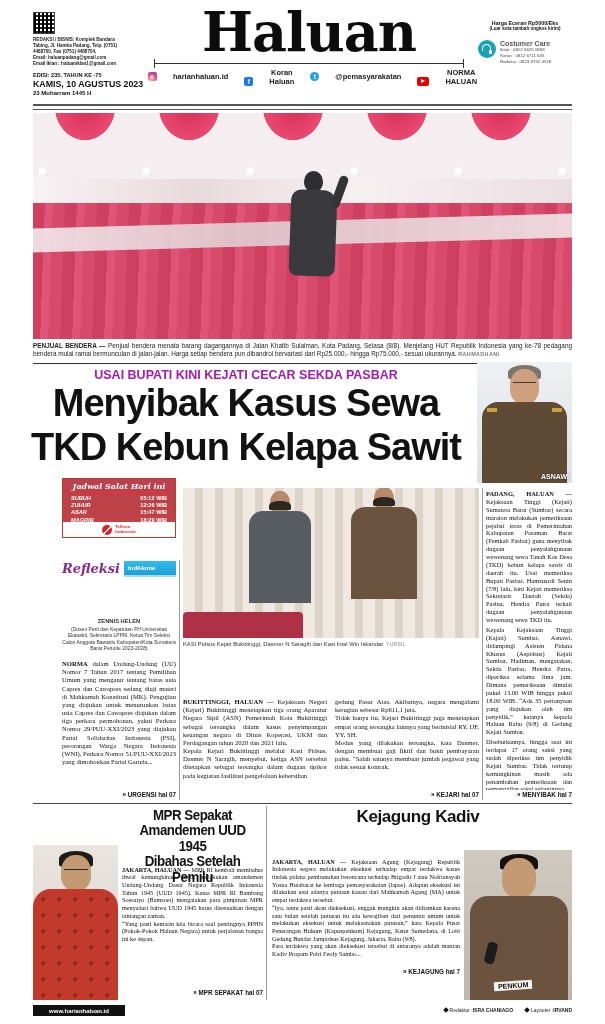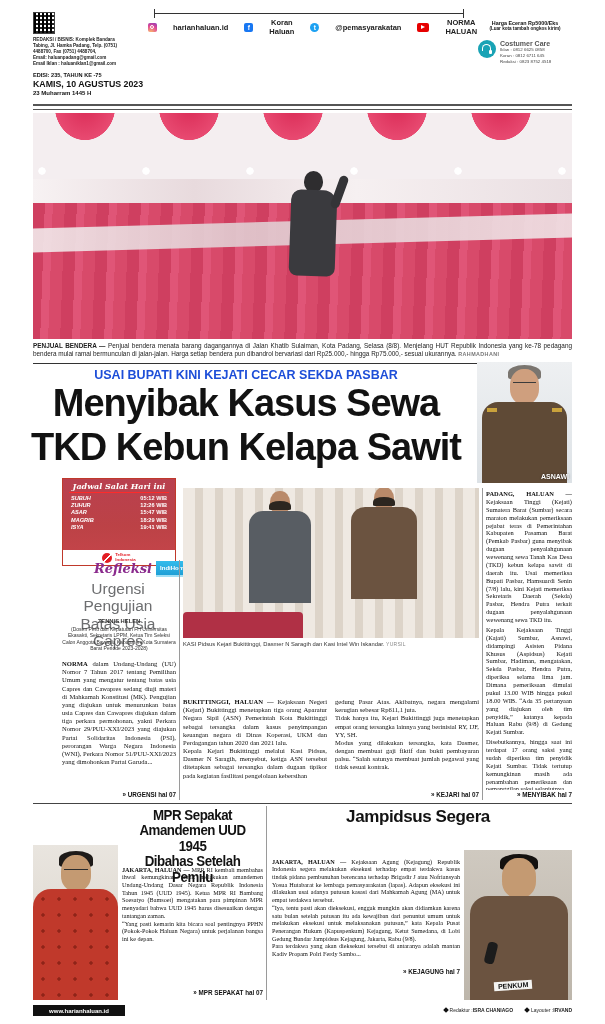--- a/index.html
+++ b/index.html
@@ -19,21 +19,21 @@
 
   .mh-center { position:absolute; left:148px; top:8px; width:322px; text-align:center; }
   .harian-umum { font-family:"DejaVu Serif",serif; font-weight:bold; font-size:9px; text-align:right; padding-right:58px; }
   .logo { font-family:"DejaVu Serif",serif; font-weight:bold; font-size:54px; line-height:.92; letter-spacing:-1px; color:#0c0c0c; }
   .tagline { font-family:"DejaVu Serif",serif; font-size:12px; letter-spacing:1.6px; margin-top:3px; color:#1a1a1a; }
   .mh-line { height:1px; background:#333; margin:5px 6px 4px; position:relative; }
   .mh-line::before,.mh-line::after { content:""; position:absolute; top:-4px; width:1px; height:9px; background:#333; }
   .mh-line::before { left:0; } .mh-line::after { right:0; }
   .social { display:flex; justify-content:center; gap:9px; align-items:center;
             font-family:"Liberation Sans",sans-serif; font-size:7.5px; font-weight:bold; color:#222; }
-  .soc { display:flex; align-items:center; gap:16px;margin-left:7px; }
+  .soc { display:flex; align-items:flex-end; gap:16px;margin-left:7px; }
   .ic { width:9px; height:9px; border-radius:2px; display:inline-flex; align-items:center; justify-content:center;
         color:#fff; font-size:6.5px; font-family:"Liberation Sans",sans-serif; font-weight:bold; flex:0 0 auto; }
   .ic-ig { background:radial-gradient(circle at 30% 110%,#fdc468,#df4996 60%,#8a3ab9); }
   .ig-ring { width:4px; height:4px; border:1px solid #fff; border-radius:50%; }
   .ic-fb { background:#1877f2; }
   .ic-tw { background:#1da1f2; border-radius:50%; }
   .ic-yt { background:#e60000; width:12px; }
   .play { width:0; height:0; border-left:4px solid #fff; border-top:2.5px solid transparent; border-bottom:2.5px solid transparent; }
 
   .mh-right { position:absolute; right:33px; top:20px; width:94px; font-family:"Liberation Sans",sans-serif; }
@@ -67,51 +67,51 @@
   .person-arm { position:absolute; top:4px; right:-3px; width:9px; height:34px; background:#343437; border-radius:5px; transform:rotate(20deg); }
 
   .caption { position:absolute; left:33px; top:342px; width:539px; font-family:"Liberation Sans",sans-serif;
              font-size:6.4px; line-height:1.32; text-align:justify; color:#222; }
   .cap-lead { font-weight:bold; }
   .cap-credit { color:#777; font-size:5.4px; letter-spacing:.4px; font-weight:bold; }
   .rule1 { position:absolute; left:33px; right:33px; top:363px; height:1px; background:#333; }
 
   
   .kicker-main { position:absolute; left:20px; top:368px; width:452px; text-align:center;
-                 font-family:"Liberation Sans",sans-serif; font-weight:bold; font-size:12.5px; color:#1d4ed8; }
+                 font-family:"Liberation Sans",sans-serif; font-weight:bold; font-size:12.5px; color:#a21caf; }
   .headline-main { position:absolute; left:20px; top:382px; width:452px; text-align:center;
                    font-family:"Liberation Sans",sans-serif; font-weight:bold; font-size:38px; line-height:1.12;
                    letter-spacing:-1px; color:#121212; transform:scaleY(1.04); }
   .asnawi { position:absolute; left:477px; top:362px; width:95px; height:121px; overflow:hidden;
             background:linear-gradient(180deg,#eef0f2,#dde2e6); }
   .as-hair { position:absolute; left:31px; top:3px; width:33px; height:15px; background:#7a756f; border-radius:50% 50% 20% 20%; }
   .as-head { position:absolute; left:33px; top:7px; width:29px; height:35px; background:#cf9f7e; border-radius:46% 46% 42% 42%; }
   .as-glasses { position:absolute; left:36px; top:20px; width:23px; height:5px; border-top:1.2px solid #3b3b3b; }
   .as-body { position:absolute; left:5px; top:40px; width:85px; height:81px; background:#5f4a36; border-radius:16px 16px 0 0; }
   .as-epaulette { position:absolute; top:46px; width:10px; height:4px; background:#c9a23c; }
   .as-label { position:absolute; right:3px; bottom:3px; color:#fff; font-family:"Liberation Sans",sans-serif;
               font-weight:bold; font-size:7px; text-shadow:0 0 2px rgba(0,0,0,.6); }
 
   
-  .jadwal { position:absolute; left:62px; top:478px; width:114px; height:88px; border:1.5px solid #c0392b;
+  .jadwal { position:absolute; left:62px; top:478px; width:114px; height:60px; border:1.5px solid #c0392b;
             background:linear-gradient(rgba(198,42,54,.82),rgba(198,42,54,.82)),
                        linear-gradient(180deg,#7fa5c0 0%,#8fae8f 55%,#c9c2a8 100%); }
   .jd-title { font-family:"DejaVu Serif",serif; font-style:italic; font-weight:bold; font-size:8px;
               color:#fff; text-align:center; padding-top:2px; }
   .jd-arrow { height:1px; background:#ff2a2a; margin:1px 6px 2px; }
   .jd-row { display:flex; justify-content:space-between; padding:0 8px; font-family:"Liberation Sans",sans-serif;
             font-size:5.6px; line-height:7.2px; color:#fff; font-weight:bold; }
   .jd-name { font-style:italic; }
   .jd-sponsor { position:absolute; left:0; right:0; bottom:0; height:15px; background:#fff;
                 display:flex; align-items:center; justify-content:center; gap:3px; }
   .tlk { width:10px; height:10px; border-radius:50%; background:linear-gradient(135deg,#e31e25 48%,#fff 49% 56%,#e31e25 57%); }
   .tlk-text { font-family:"Liberation Sans",sans-serif; font-size:4.4px; font-weight:bold; color:#e31e25; line-height:1.1; text-align:left; }
 
   .reflek-row { position:absolute; left:62px; top:560px; width:114px; height:17px; display:flex; align-items:center; gap:4px; }
-  .reflek-script { font-family:"DejaVu Serif",serif; font-style:italic; font-weight:bold; font-size:13px; color:#8a2a8d; line-height:1;margin-left:32px; }
+  .reflek-script { font-family:"DejaVu Serif",serif; font-style:italic; font-weight:bold; font-size:13px; color:#8a2a8d; line-height:1; }
   .indihome { flex:1; height:16px; background:linear-gradient(180deg,#33bcec,#1f9fd6);
               display:flex; align-items:center; padding:0 4px; color:#fff;
               font-family:"Liberation Sans",sans-serif; font-weight:bold; font-size:6px; border-bottom:2px solid #9fdff5; }
   .reflek-title { position:absolute; left:56px; top:580px; width:124px; text-align:center;
                   font-family:"Liberation Sans",sans-serif; font-size:15.5px; line-height:1.12; color:#6d6e70; }
   .reflek-author { position:absolute; left:62px; top:618px; width:114px; text-align:center;
                    font-family:"Liberation Sans",sans-serif; font-size:5px; color:#333; line-height:1.3; }
   .reflek-author .name { font-size:5.8px; font-weight:bold; display:block; }
   .reflek-body { position:absolute; left:62px; top:660px; width:114px; height:130px; overflow:hidden;
                  font-size:6.6px; line-height:1.24; text-align:justify; }
@@ -211,20 +211,21 @@
       <div>4488700, Fax (0751) 4488704,</div>
       <div>Email: haluanpadang@gmail.com</div>
       <div>Email Iklan : haluaniklan1@gmail.com</div>
     </div>
     <div class="edition">EDISI: 235, TAHUN KE -75</div>
     <div class="mh-date">KAMIS, 10 AGUSTUS 2023</div>
     <div class="hijri">23 Muharram 1445 H</div>
   </div>
 
   <div class="mh-center">
+    <div class="logo">Haluan</div>
     <div class="mh-line"></div>
     <div class="social">
       <span class="soc">
         <span class="ic ic-ig">
             <span class="ig-ring"></span>
           </span>
         <span>harianhaluan.id</span>
       </span>
       <span class="soc">
         <span class="ic ic-fb">f</span>
@@ -321,24 +322,20 @@
     <div class="jd-sponsor">
       <span class="tlk"></span>
       <span class="tlk-text"><span>Telkom</span><br><span>Indonesia</span></span>
     </div>
   </div>
 
   <div class="reflek-row">
     <span class="reflek-script">Refleksi</span>
     <span class="indihome">IndiHome</span>
   </div>
-  <div class="reflek-title">
-    <div>Urgensi Pengujian</div>
-    <div>Batas Usia Capres</div>
-  </div>
   <div class="reflek-author">
     <span class="name">ZENNIS HELEN</span>
     <span>(Dosen Perti dan Kepatutan FH Universitas Ekasakti, Sekretaris LPPM, Ketua Tim Seleksi Calon Anggota Bawaslu Kabupaten/Kota Sumatera Barat Periode 2023-2028)</span>
   </div>
   <div class="reflek-body">
     <span class="lead">NORMA</span><span> dalam Undang-Undang (UU) Nomor 7 Tahun 2017 tentang Pemilihan Umum yang mengatur tentang batas usia Capres dan Cawapres sedang diuji materi di Mahkamah Konstitusi (MK). Pengujian yang diajukan untuk menurunkan batas usia Capres dan Cawapres diajukan dalam tiga perkara permohonan, yakni Perkara Nomor 29/PUU-XXI/2023 yang diajukan Partai Solidaritas Indonesia (PSI), perorangan Warga Negara Indonesia (WNI), Perkara Nomor 51/PUU-XXI/2023 yang dimohonkan Partai Garuda...</span>
   </div>
   <div class="reflek-cont cont">» URGENSI hal 07</div>
 
   <div class="kasi-photo">
@@ -392,21 +389,21 @@
   </div>
   <div class="mpr-body">
     <span class="lead">JAKARTA, HALUAN —</span><span> MPR RI kembali membahas ihwal kemungkinan untuk melakukan amandemen Undang-Undang Dasar Negara Republik Indonesia Tahun 1945 (UUD 1945). Ketua MPR RI Bambang Soesatyo (Bamsoet) mengatakan para pimpinan MPR menyadari bahwa UUD 1945 harus disesuaikan dengan tantangan zaman.
 “Yang pasti kemarin kita bicara soal pentingnya PPHN (Pokok-Pokok Haluan Negara) untuk perjalanan bangsa ini ke depan.</span>
   </div>
   <div class="mpr-cont cont">» MPR SEPAKAT hal 07</div>
 
   <div class="vr vr3"></div>
 
   <div class="kj-headline">
-    <div>Jampidsus Segera</div>
+    <div>Kejagung Kadiv</div>
   </div>
   <div class="kj-body">
     <span class="lead">JAKARTA, HALUAN —</span><span> Kejaksaan Agung (Kejagung) Republik Indonesia segera melakukan eksekusi terhadap empat terdakwa kasus tindak pidana pembunuhan berencana terhadap Brigadir J atau Nofriansyah Yosua Hutabarat ke lembaga pemasyarakatan (lapas). Adapun eksekusi ini dilakukan usai adanya putusan kasasi dari Mahkamah Agung (MA) untuk empat terdakwa tersebut.
 “Iya, tentu pasti akan dieksekusi, enggak mungkin akan didiamkan karena satu bulan setelah putusan itu ada kewajiban dari penuntut umum untuk melakukan eksekusi untuk melaksanakan putusan,” kata Kepala Pusat Penerangan Hukum (Kapuspenkum) Kejagung, Ketut Sumedana, di Lobi Gedung Bundar Jampidsus Kejagung, Jakarta, Rabu (9/8).
 Para terdakwa yang akan dieksekusi tersebut di antaranya adalah mantan Kadiv Propam Polri Ferdy Sambo...</span>
   </div>
   <div class="kj-cont cont">» KEJAGUNG hal 7</div>
   <div class="kj-photo">
     <div class="kt-hair"></div>
     <div class="kt-head"></div>

